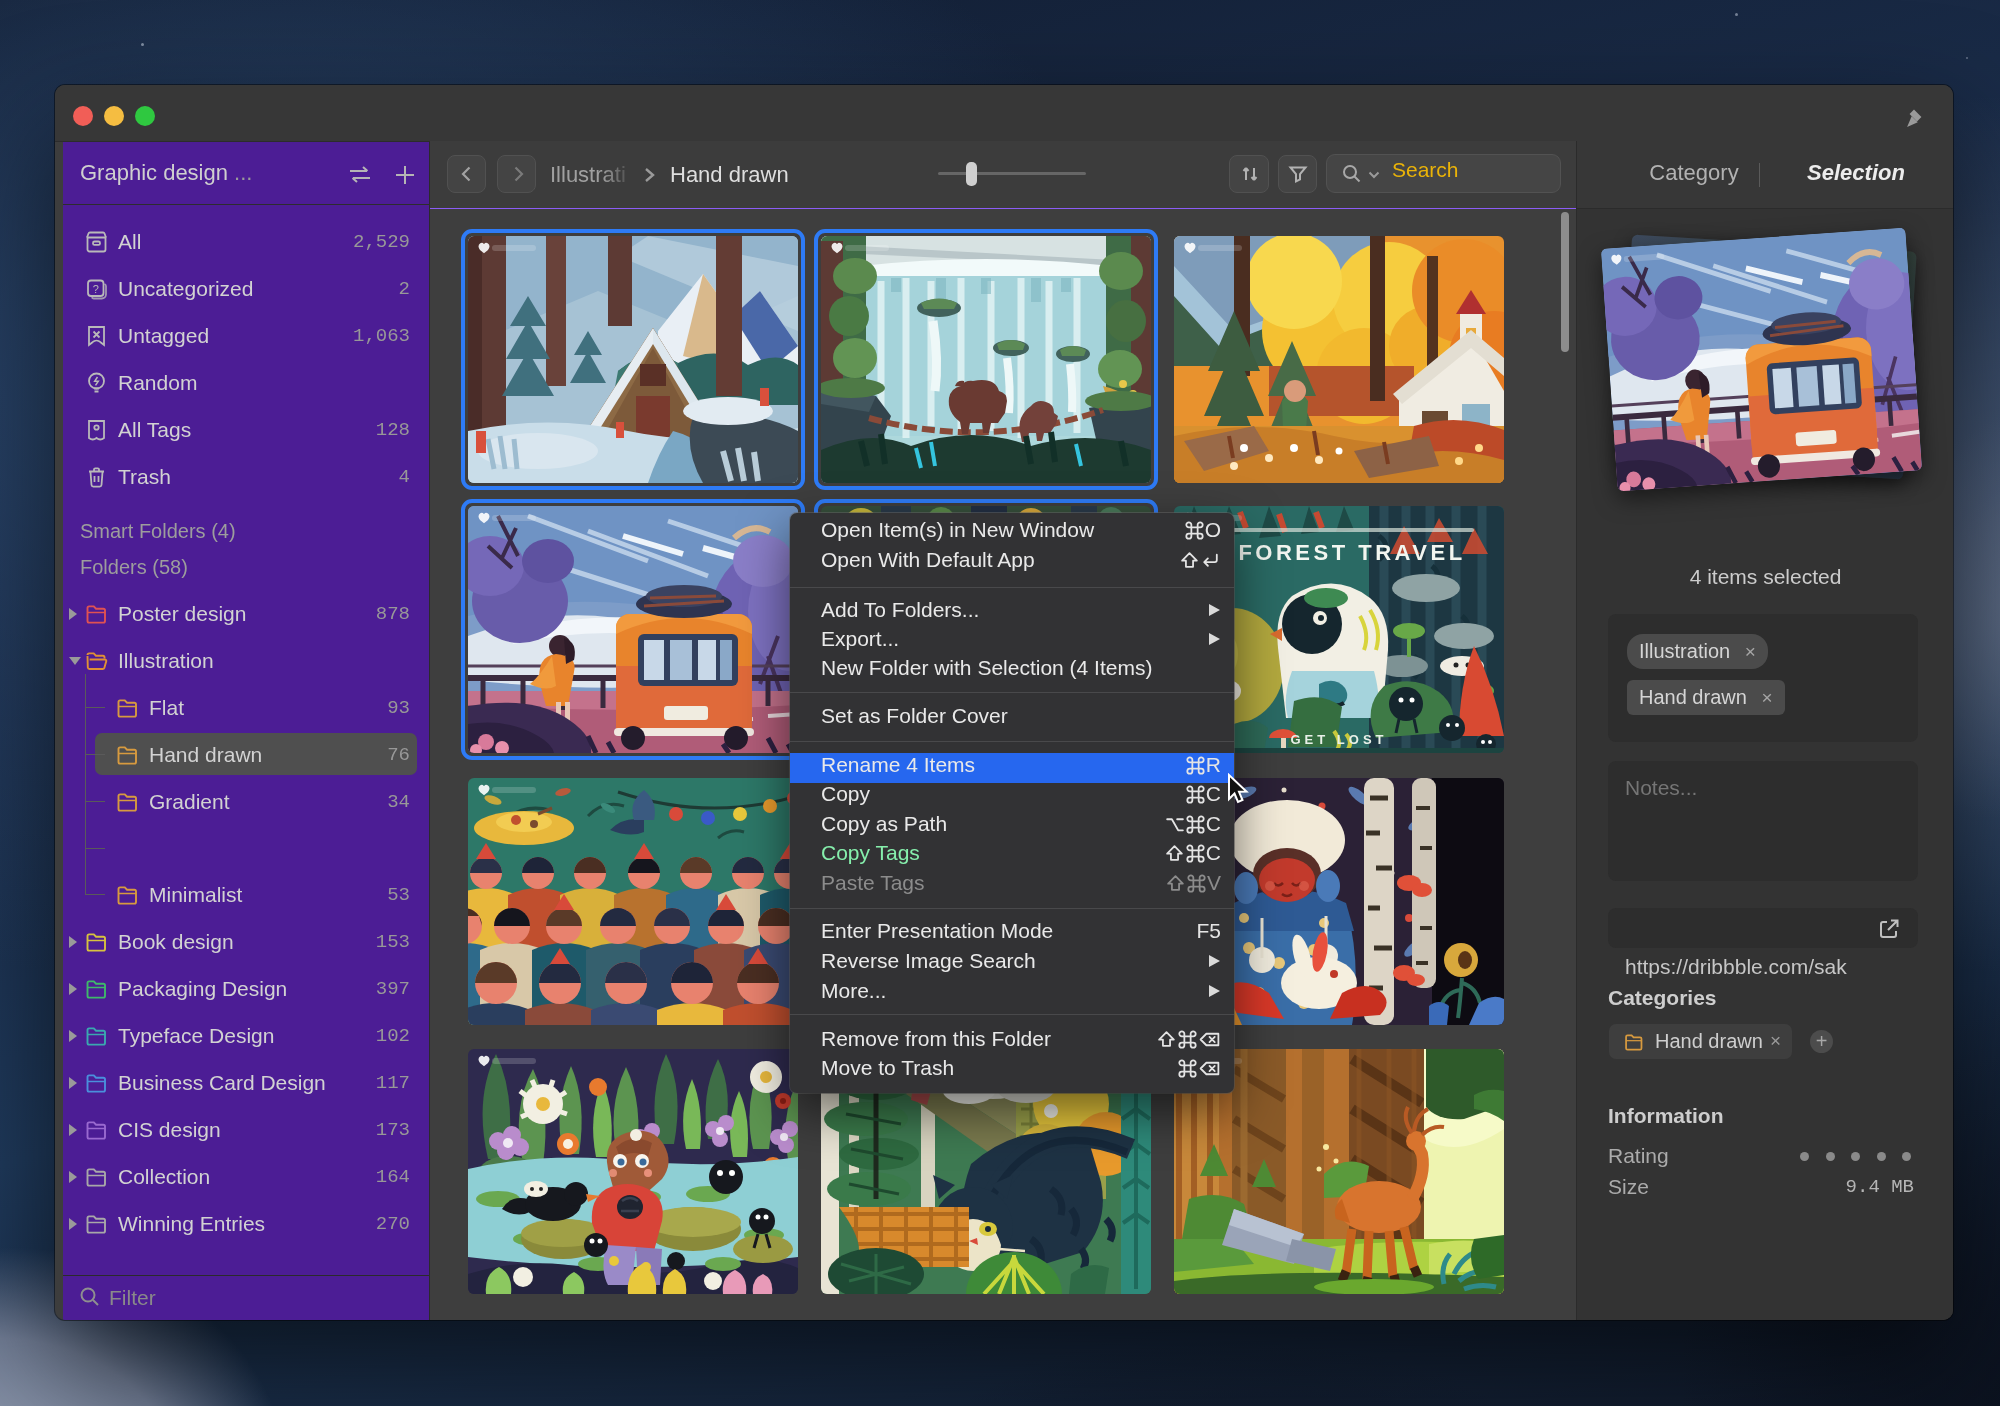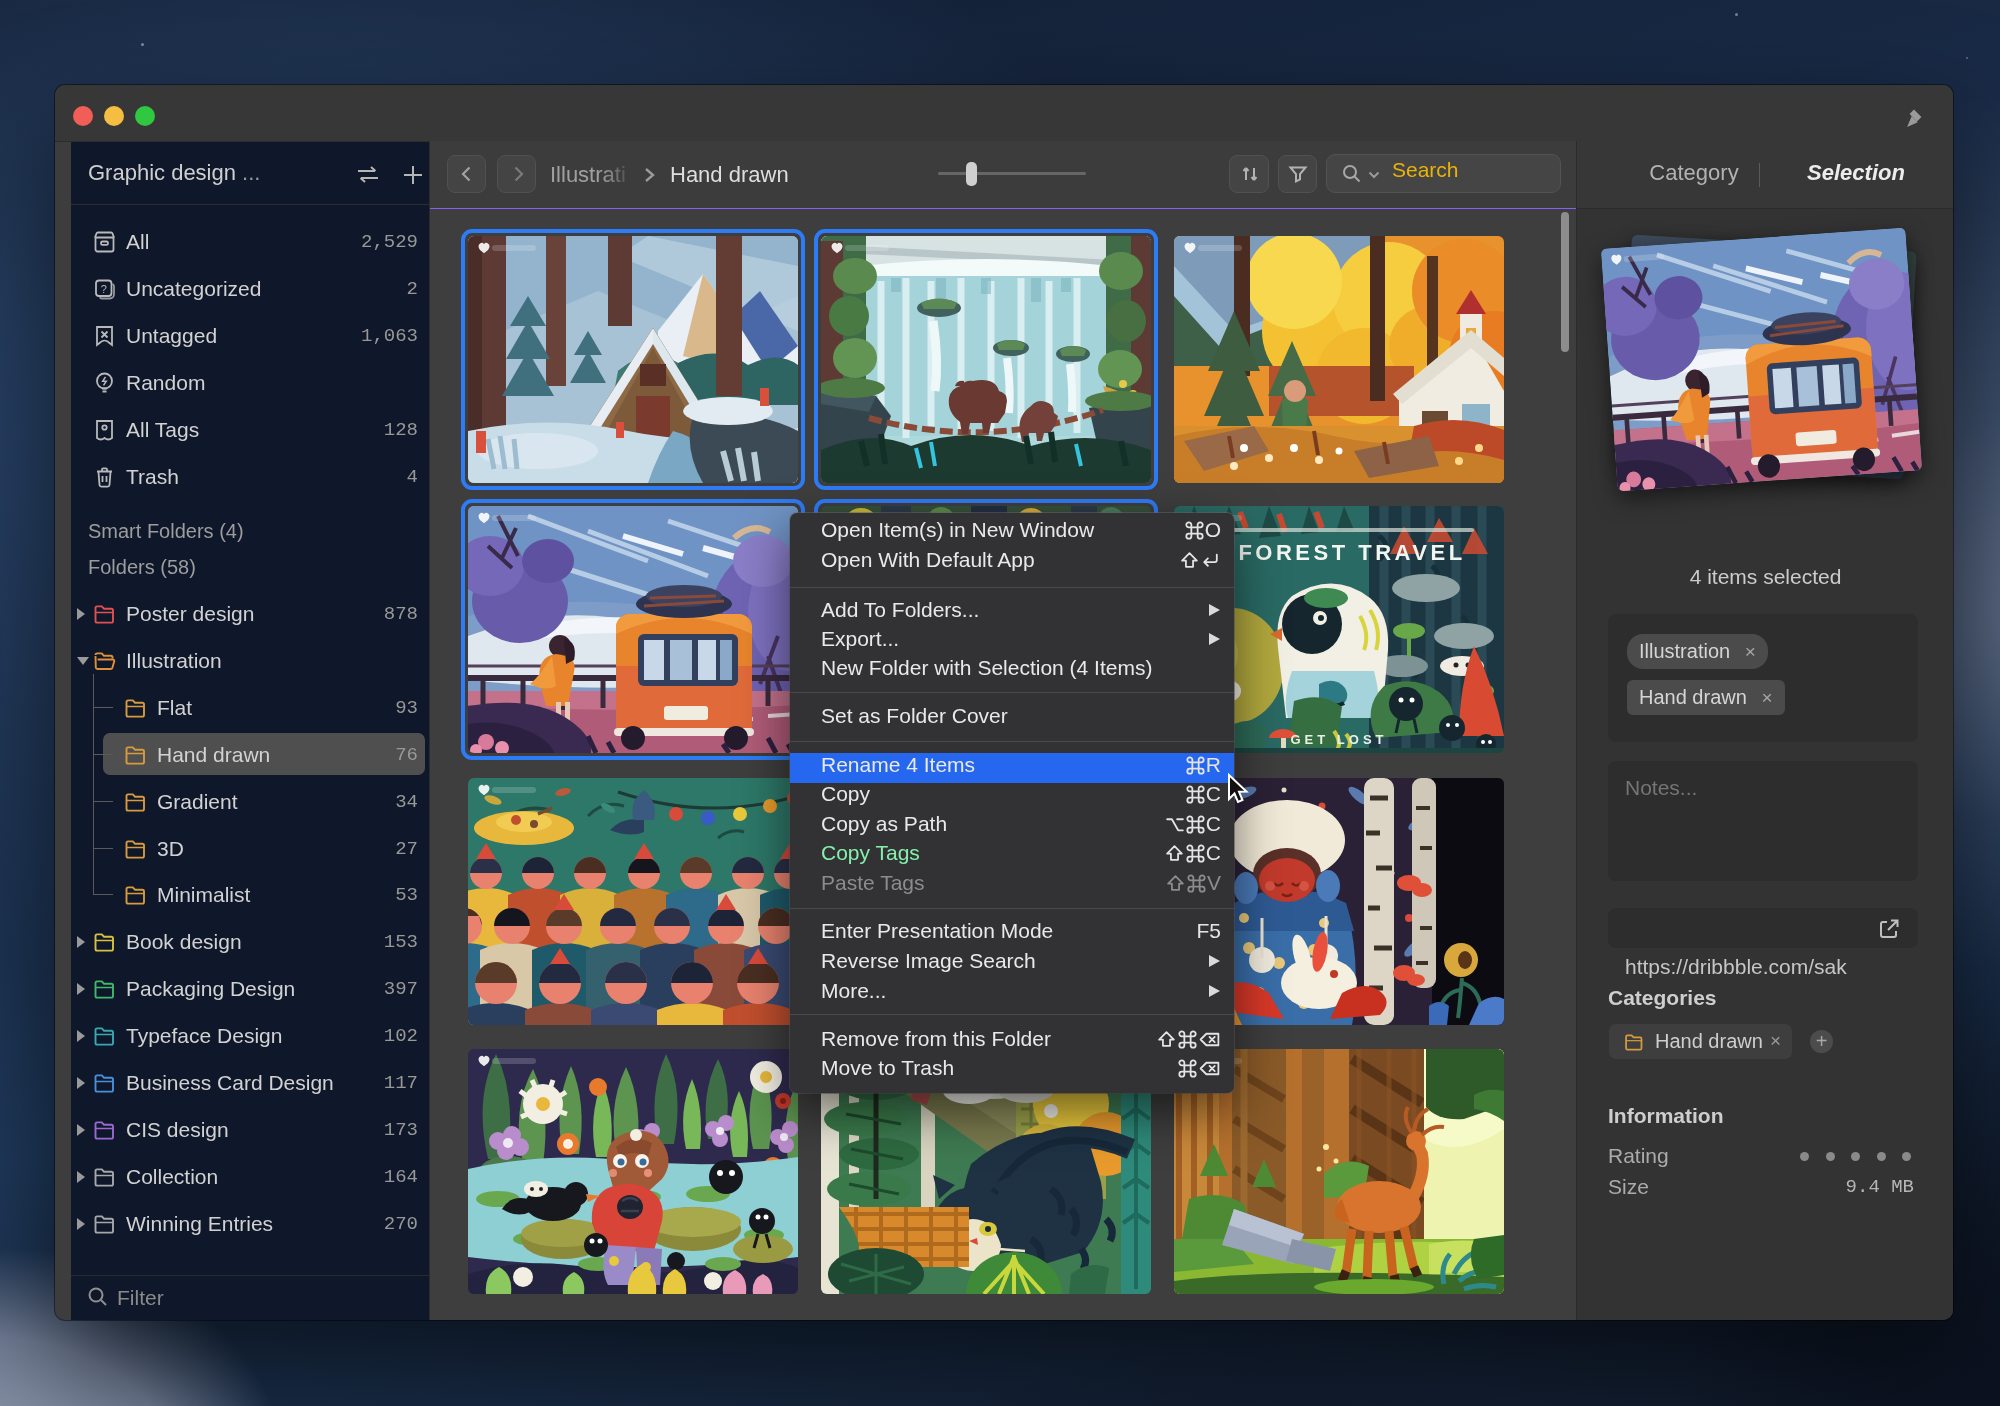--- a/index.html
+++ b/index.html
@@ -11,21 +11,21 @@
 #swooshdark{position:absolute;left:780px;top:1290px;width:900px;height:400px;border-radius:50%;
  background:radial-gradient(closest-side,rgba(16,24,40,.85),rgba(16,24,40,0) 75%);}
 #swoosh2{position:absolute;left:1790px;top:300px;width:480px;height:620px;border-radius:50%;
  background:radial-gradient(closest-side,rgba(108,120,142,.65) 0%,rgba(90,104,130,.3) 45%,rgba(80,92,116,0) 70%);transform:rotate(26deg);}
 #deskdark{position:absolute;left:1540px;top:830px;width:1100px;height:1100px;border-radius:50%;
  background:radial-gradient(closest-side,rgba(10,16,28,.95),rgba(10,16,28,0) 75%);}
 #win{position:absolute;left:55px;top:85px;width:1898px;height:1235px;border-radius:10px;background:#3d3d3d;
  box-shadow:0 45px 110px rgba(0,0,0,.6),0 0 0 1px rgba(0,0,0,.45);overflow:hidden;}
 #titlebar{position:absolute;left:0;top:0;width:100%;height:56px;background:#373737;border-bottom:1px solid #2c2c2c;}
 .tl{position:absolute;top:21px;width:20px;height:20px;border-radius:50%;}
-#sidebar{position:absolute;left:16px;top:57px;width:374px;height:1178px;background:#0f172a;}
+#sidebar{position:absolute;left:8px;top:57px;width:374px;height:1178px;background:#4c1d95;}
 #sbdivider{position:absolute;left:374px;top:57px;width:1px;height:1178px;background:#2b2b2b;}
 .srow{position:absolute;left:0;width:374px;height:47px;color:#d2d2d2;font-size:21px;}
 .srow .lbl{position:absolute;left:55px;top:50%;transform:translateY(-50%);}
 .srow .cnt{position:absolute;right:27px;top:50%;transform:translateY(-50%);color:#989898;font-family:"Liberation Mono",monospace;font-size:19px;letter-spacing:0px;}
 .srow svg.ic{position:absolute;left:21px;top:50%;transform:translateY(-50%);}
 .child .lbl{left:86px;}
 .child svg.ic{left:52px;}
 .shead{position:absolute;left:17px;color:#9d9d9d;font-size:20px;}
 .tri{position:absolute;left:6px;top:50%;transform:translateY(-50%);width:0;height:0;}
 .tri.r{border-left:8px solid #9a9a9a;border-top:6px solid transparent;border-bottom:6px solid transparent;}
@@ -176,28 +176,20 @@
         <span class="lbl">Hand drawn</span>
         <span class="cnt">76</span>
       </div>
 <div class="srow child" style="top:636px;">
         <svg class="ic" width="25" height="25" viewBox="0 0 25 25" fill="rgba(0,0,0,0)" stroke="#d79a3f" stroke-width="1.9">
           <path d="M3.5 19.5 v-13 a1.6 1.6 0 0 1 1.6-1.6 h4.7 l2.2 2.3 h7.4 a1.6 1.6 0 0 1 1.6 1.6 v10.7 a1.6 1.6 0 0 1 -1.6 1.6 H5.1 a1.6 1.6 0 0 1 -1.6-1.6 Z"></path>
           <path d="M3.5 11 h18" stroke-width="1.4"></path>
         </svg>
         <span class="lbl">Gradient</span>
         <span class="cnt">34</span>
-      </div>
-<div class="srow child" style="top:683px;">
-        <svg class="ic" width="25" height="25" viewBox="0 0 25 25" fill="rgba(0,0,0,0)" stroke="#d79a3f" stroke-width="1.9">
-          <path d="M3.5 19.5 v-13 a1.6 1.6 0 0 1 1.6-1.6 h4.7 l2.2 2.3 h7.4 a1.6 1.6 0 0 1 1.6 1.6 v10.7 a1.6 1.6 0 0 1 -1.6 1.6 H5.1 a1.6 1.6 0 0 1 -1.6-1.6 Z"></path>
-          <path d="M3.5 11 h18" stroke-width="1.4"></path>
-        </svg>
-        <span class="lbl">3D</span>
-        <span class="cnt">27</span>
       </div>
 <div class="srow child" style="top:729px;">
         <svg class="ic" width="25" height="25" viewBox="0 0 25 25" fill="rgba(0,0,0,0)" stroke="#d79a3f" stroke-width="1.9">
           <path d="M3.5 19.5 v-13 a1.6 1.6 0 0 1 1.6-1.6 h4.7 l2.2 2.3 h7.4 a1.6 1.6 0 0 1 1.6 1.6 v10.7 a1.6 1.6 0 0 1 -1.6 1.6 H5.1 a1.6 1.6 0 0 1 -1.6-1.6 Z"></path>
           <path d="M3.5 11 h18" stroke-width="1.4"></path>
         </svg>
         <span class="lbl">Minimalist</span>
         <span class="cnt">53</span>
       </div>
 <div class="srow" style="top:776px;">

